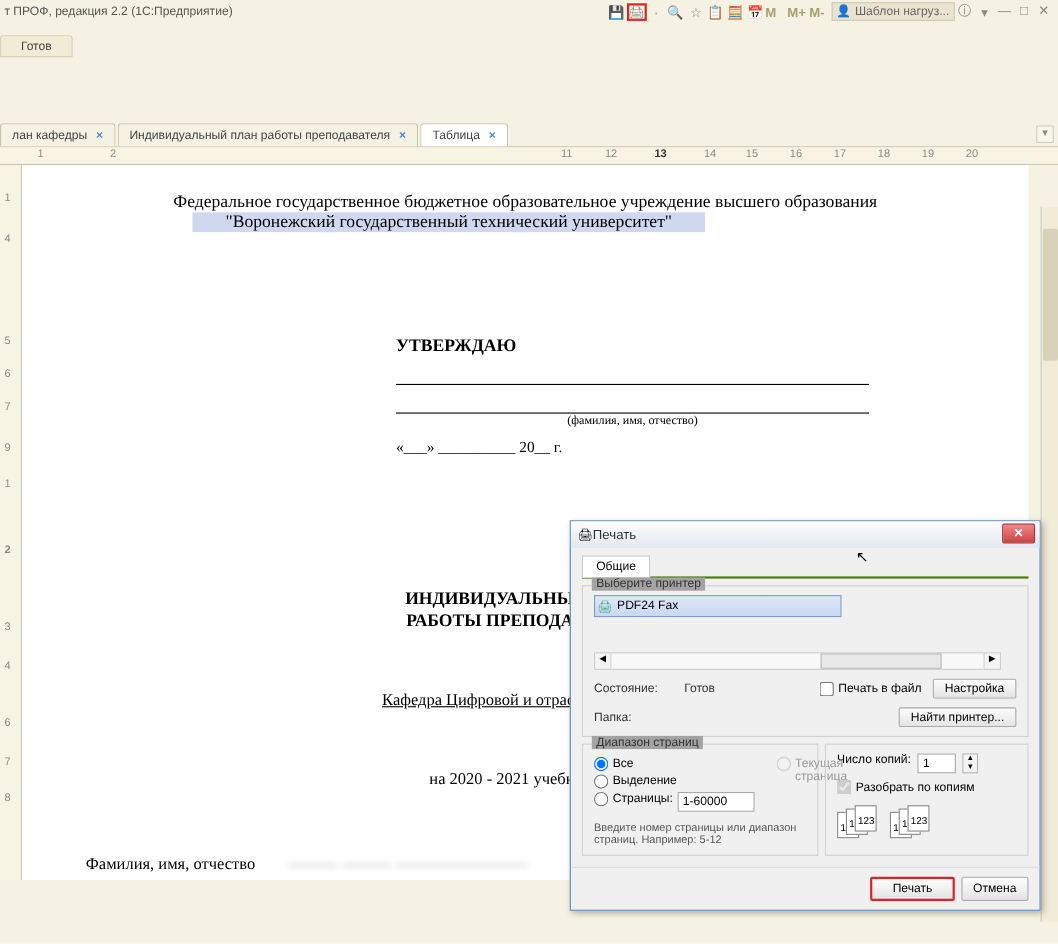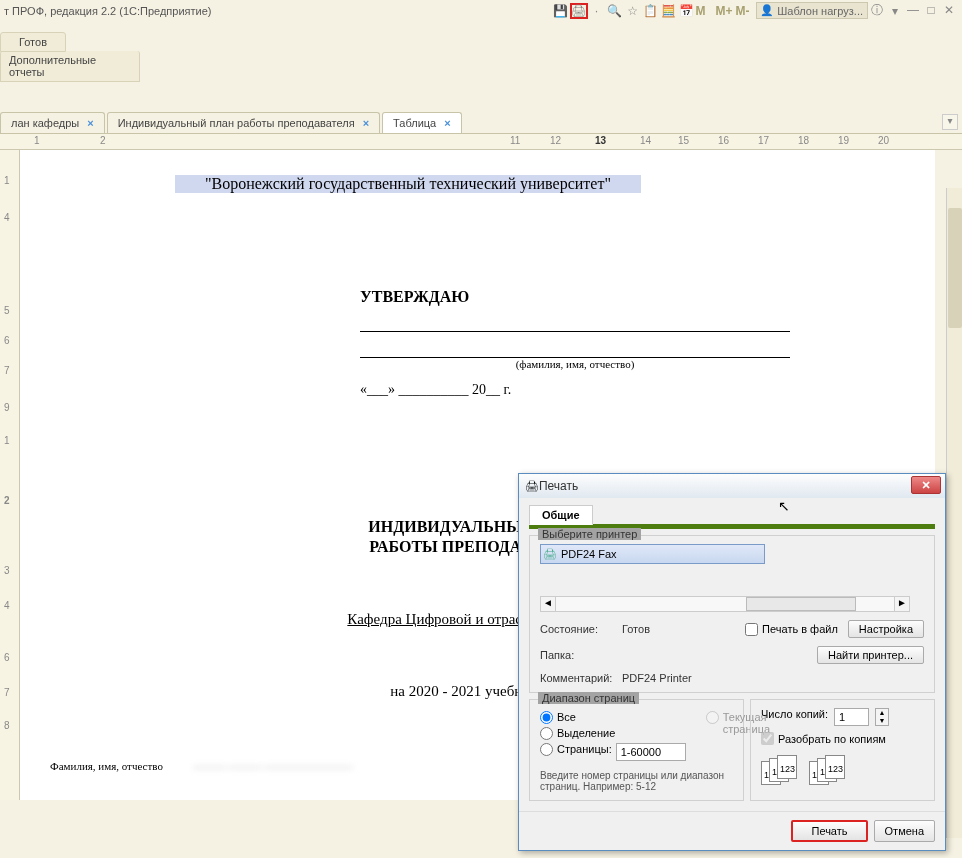--- a/index.html
+++ b/index.html
@@ -36,33 +36,33 @@
 .doc-page .inst-line1 { text-align: center; font-size: 16px; }
 .doc-page .inst-line2 { text-align: center; font-size: 16px; background: #d0d8f0; display: inline-block; padding: 0 30px; margin-left: 125px; }
 .doc-page .approve { margin-top: 95px; margin-left: 310px; }
 .doc-page .approve .atitle { font-size: 16px; font-weight: bold; }
 .doc-page .approve .uline { border-bottom: 1px solid #000; width: 430px; margin-top: 8px; height: 18px; }
 .doc-page .approve .hint { font-size: 11px; text-align: center; width: 430px; }
 .doc-page .approve .dateline { font-size: 14px; margin-top: 12px; }
 .doc-page .plan-title { text-align: center; font-size: 16px; font-weight: bold; margin-top: 120px; }
 .doc-page .kaf-line { text-align: center; font-size: 15px; text-decoration: underline; margin-top: 55px; }
 .doc-page .year-line { text-align: center; font-size: 15px; margin-top: 55px; }
-.doc-page .fio-line { font-size: 11px; margin-top: 60px; display: flex; align-items: baseline; gap: 30px; }
+.doc-page .fio-line { font-size: 15px; margin-top: 60px; display: flex; align-items: baseline; gap: 30px; margin-left: 28px; }
 .doc-page .blurred { filter: blur(3px); color: #888; }
 
 .vscroll { position: absolute; right: 0; top: 38px; width: 16px; height: 650px; background: #f0ecd8; border-left: 1px solid #ccc; }
 .vscroll .thumb { background: #d8d3b8; width: 14px; height: 120px; margin: 20px auto; border-radius: 2px; }
 
 
 .print-dlg { position: absolute; left: 518px; top: 473px; width: 428px; background: #f0f0f0; border: 1px solid #5a8cc0; box-shadow: 2px 2px 6px rgba(0,0,0,0.3); font-family: "Segoe UI", Tahoma, sans-serif; }
 .print-dlg .dlg-titlebar { background: linear-gradient(#fdfdfd, #e0e8f0); height: 24px; display: flex; align-items: center; padding: 0 6px; position: relative; }
 .print-dlg .dlg-titlebar .dlg-title { font-size: 12px; color: #333; }
 .print-dlg .dlg-titlebar .dlg-close { position: absolute; right: 4px; top: 2px; width: 30px; height: 18px; background: linear-gradient(#e88,#c44); color: #fff; text-align: center; border-radius: 2px; border: 1px solid #a33; font-weight: bold; line-height: 16px; }
 .print-dlg .dlg-body { padding: 6px 10px 10px 10px; }
-.print-dlg .tab-ctrl { display: flex; border-bottom: 5px solid #4d7c0f; font-weight: bold; }
+.print-dlg .tab-ctrl { display: flex; border-bottom: 2px solid #4d7c0f; }
 .print-dlg .tab-ctrl .dlg-tab { background: #fff; border: 1px solid #ccc; border-bottom: 1px solid #fff; padding: 3px 12px; font-size: 11px; position: relative; top: 1px; }
 .print-dlg .group { border: 1px solid #d0d0d0; margin-top: 6px; padding: 8px 10px; position: relative; }
 .print-dlg .group .gtitle { position: absolute; top: -8px; left: 8px; background: #a3a3a3; padding: 0 4px; font-size: 11px; color: #333; }
 .print-dlg .printer-list { background: #fff; border: 1px solid #7a9ac8; padding: 2px; height: 20px; width: 225px; display: flex; align-items: center; gap: 4px; background: linear-gradient(#e0e8f8,#c8d8f0); }
 .print-dlg .printer-list .picon { color: #4a8; font-size: 11px; }
 .print-dlg .hscroll { margin-top: 32px; display: flex; align-items: center; height: 16px; width: 370px; }
 .print-dlg .hscroll .harrow { width: 16px; height: 16px; background: #f4f4f4; border: 1px solid #ccc; text-align: center; line-height: 12px; font-size: 10px; }
 .print-dlg .hscroll .htrack { flex: 1; height: 16px; background: #f8f8f8; border-top: 1px solid #ccc; border-bottom: 1px solid #ccc; position: relative; }
 .print-dlg .hscroll .hthumb { position: absolute; left: 190px; width: 110px; height: 14px; background: #e8e8e8; border: 1px solid #bbb; }
 .print-dlg .status-row { display: flex; gap: 10px; margin-top: 8px; font-size: 11px; align-items: center; }
@@ -115,21 +115,20 @@
     <span class="ticon">▾</span>
     <span class="win-btn">—</span>
     <span class="win-btn">□</span>
     <span class="win-btn">✕</span>
   </div>
 </div>
 
 <div class="menu-area">
   <div class="reports-btns">
     <span class="rbtn">Готов</span>
-    <span class="rbtn full">Дополнительные отчеты</span>
   </div>
 </div>
 
 <div class="tabbar">
   <div class="tab">
     <span>лан кафедры</span>
     <span class="close-x">×</span>
   </div>
   <div class="tab">
     <span>Индивидуальный план работы преподавателя</span>
@@ -167,20 +166,21 @@
     <span class="rmark" style="top:252px">9</span>
     <span class="rmark" style="top:285px">1</span>
     <span class="rmark" style="top:345px; font-weight:bold">2</span>
     <span class="rmark" style="top:415px">3</span>
     <span class="rmark" style="top:450px">4</span>
     <span class="rmark" style="top:502px">6</span>
     <span class="rmark" style="top:537px">7</span>
     <span class="rmark" style="top:570px">8</span>
   </div>
   <div class="doc-page">
+    <div class="inst-line1">Федеральное государственное бюджетное образовательное учреждение высшего образования</div>
     <div><span class="inst-line2">"Воронежский государственный технический университет"</span></div>
     <div class="approve">
       <div class="atitle">УТВЕРЖДАЮ</div>
       <div class="uline"></div>
       <div class="uline"></div>
       <div class="hint">(фамилия, имя, отчество)</div>
       <div class="dateline">«___» __________ 20__   г.</div>
     </div>
     <div class="plan-title">ИНДИВИДУАЛЬНЫЙ ПЛАН</div>
     <div class="plan-title" style="margin-top:2px">РАБОТЫ ПРЕПОДАВАТЕЛЯ</div>
@@ -227,24 +227,20 @@
             <input type="checkbox" style="">
             <span>Печать в файл</span>
           </label>
         <button class="btn">Настройка</button>
       </div>
       <div class="status-row">
         <span class="lbl">Папка:</span>
         <span class="val"></span>
         <div style="flex:1"></div>
         <button class="btn">Найти принтер...</button>
-      </div>
-      <div class="status-row">
-        <span class="lbl">Комментарий:</span>
-        <span class="val">PDF24 Printer</span>
       </div>
     </div>
     <div class="row2">
       <div class="group range-grp">
         <div class="gtitle">Диапазон страниц</div>
         <div style="display:flex; gap:20px">
           <div>
             <label class="radio-row">
                 <input type="radio" name="rng" checked="" style="">
                 <span>Все</span>

